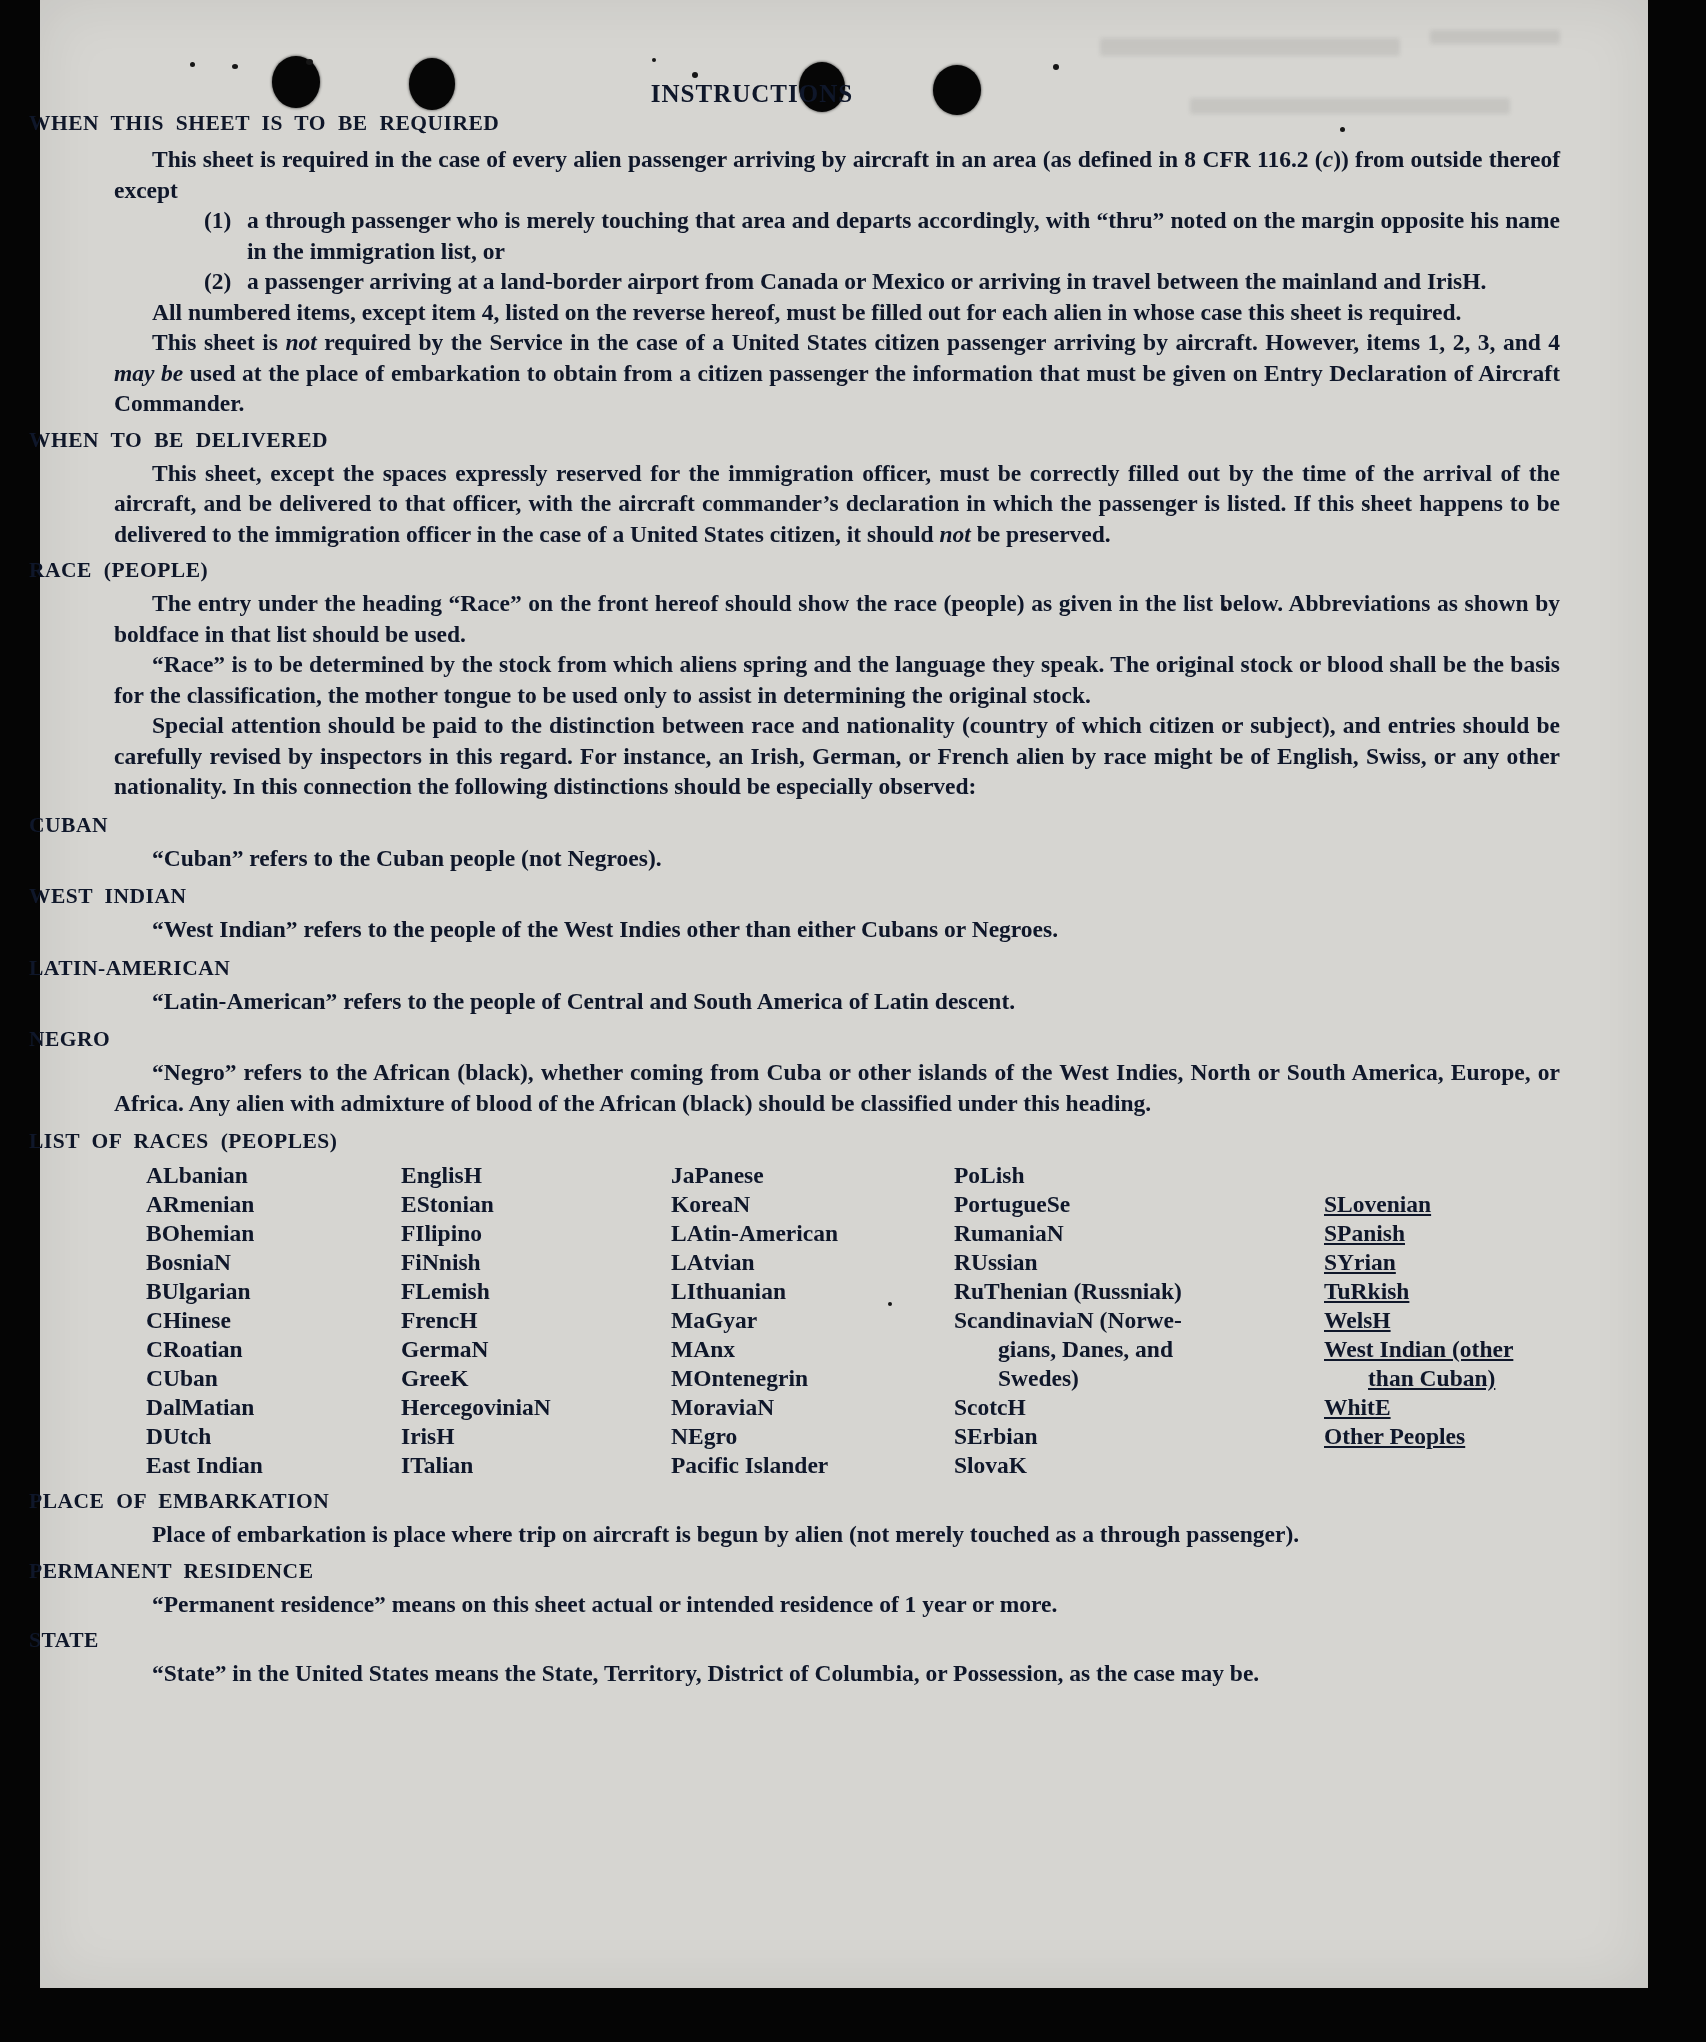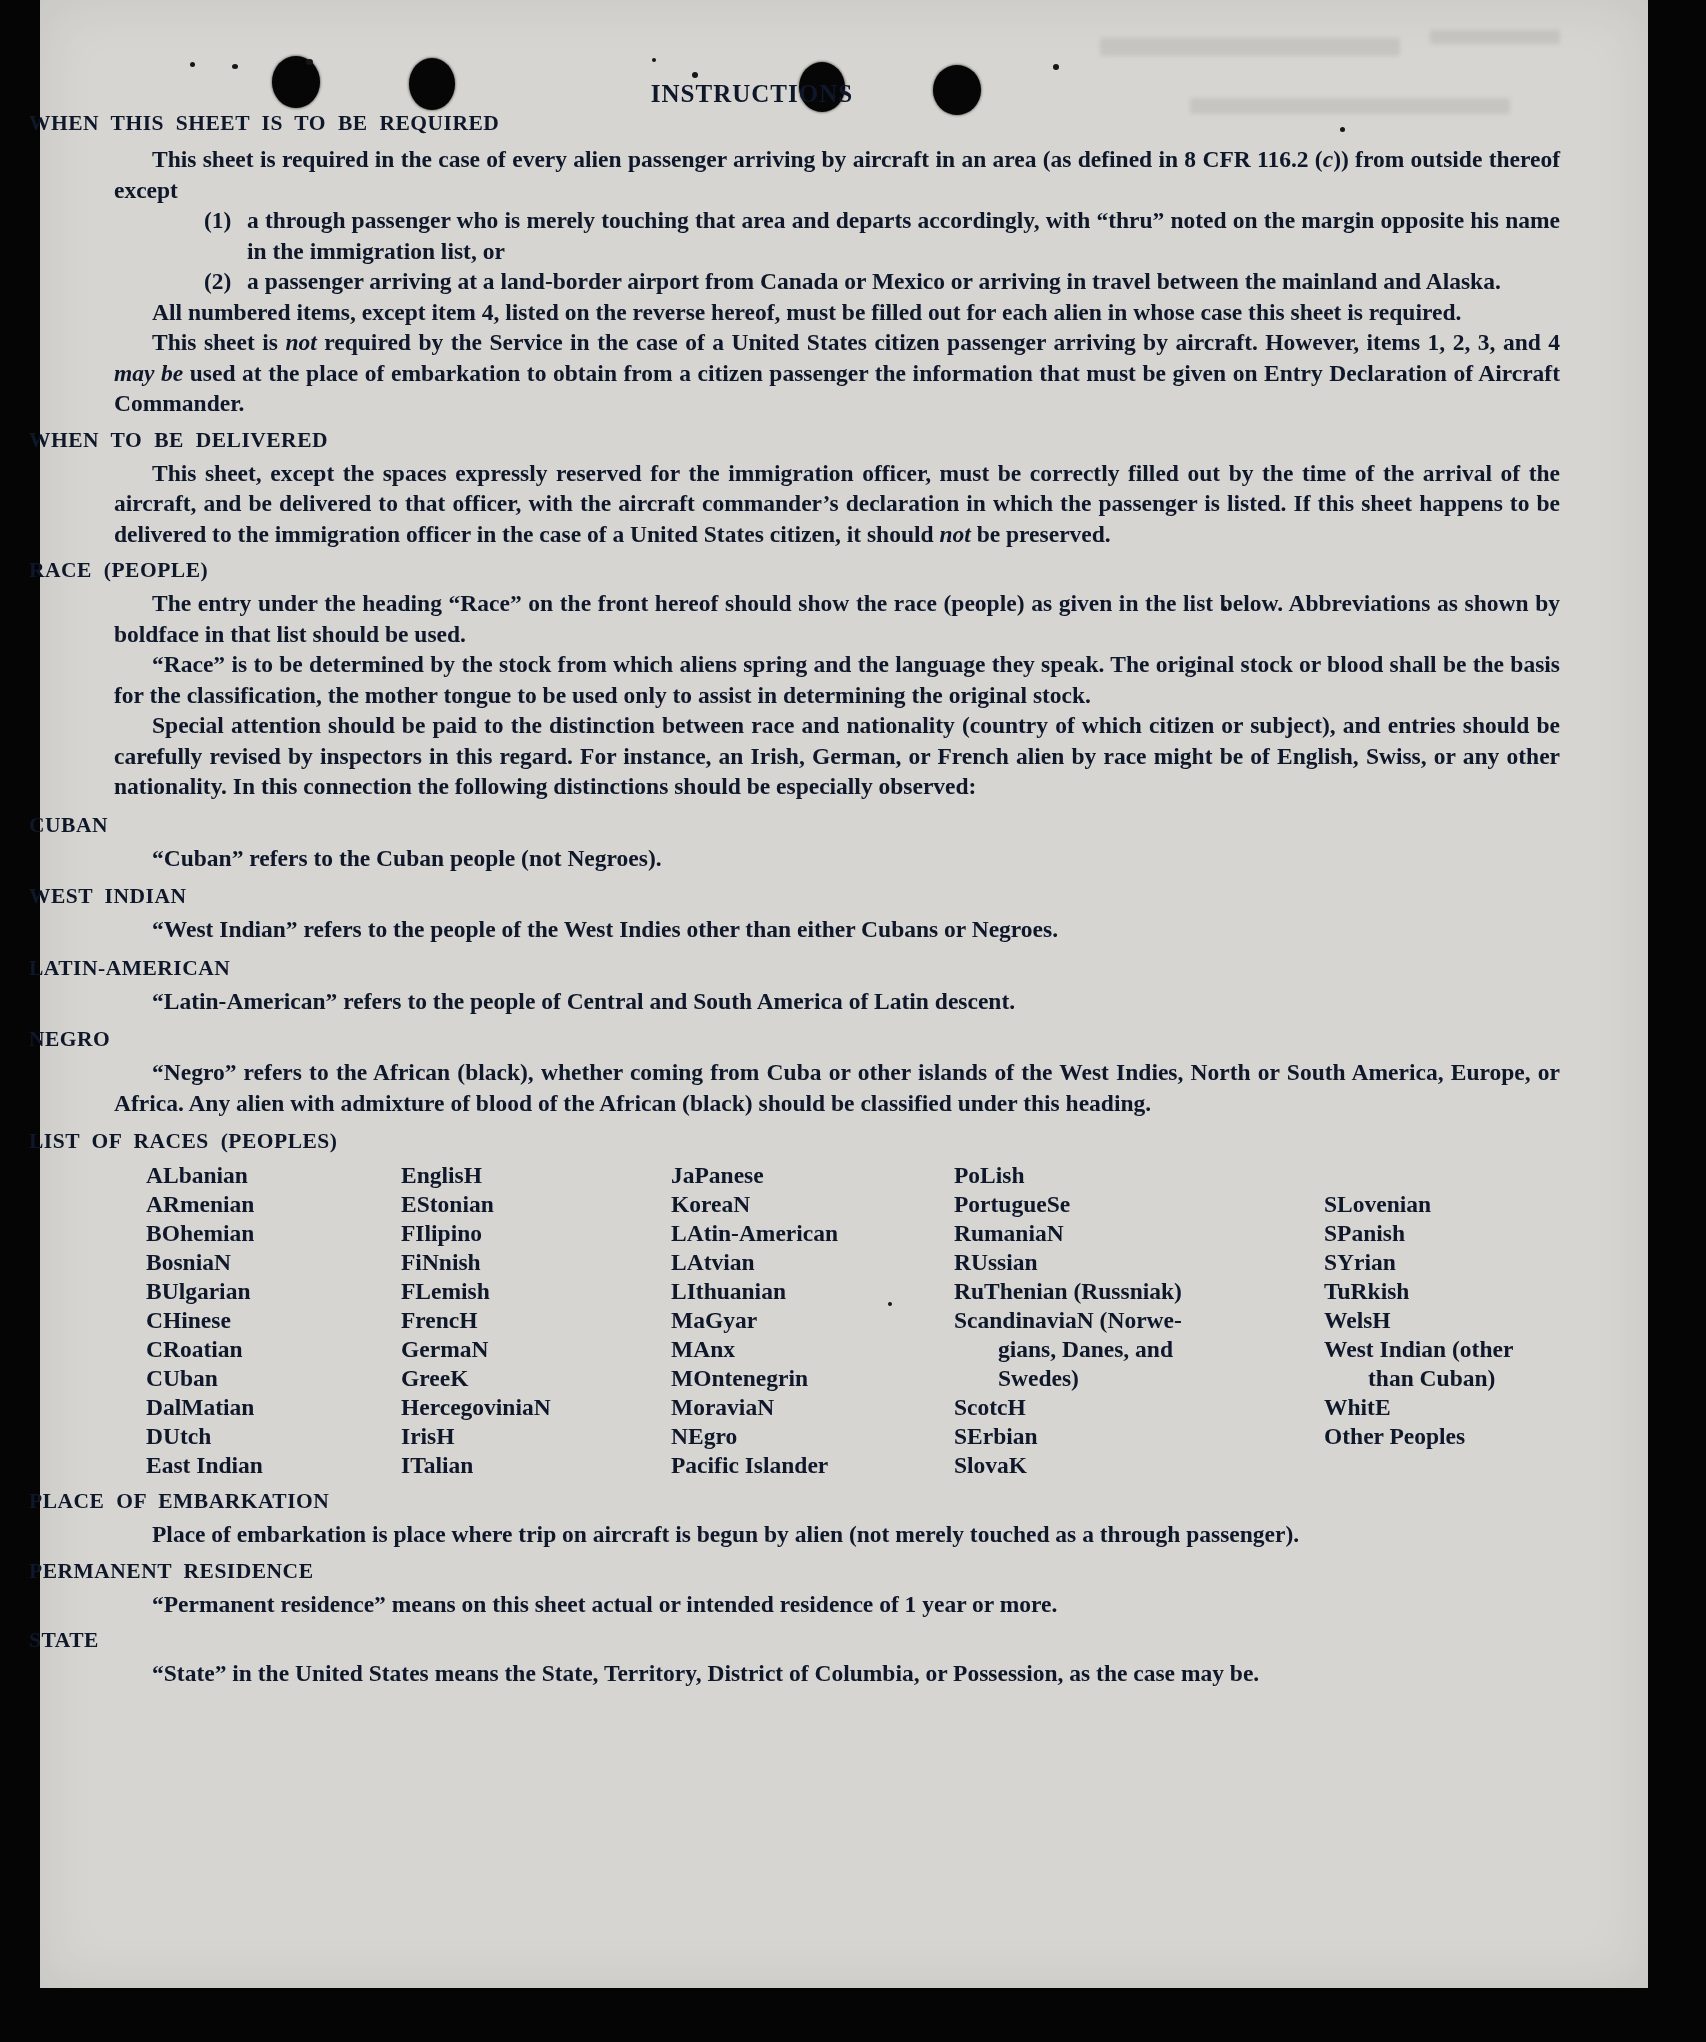--- a/index.html
+++ b/index.html
@@ -40,21 +40,21 @@
   .numbered .num{position:absolute;left:90px;top:0;}
   .races{
     display:flex;align-items:center;
     padding-left:32px;line-height:29px;margin-top:7px;
   }
   .rcol{flex:0 0 auto;}
   .rcol:nth-child(1){width:255px;}
   .rcol:nth-child(2){width:270px;}
   .rcol:nth-child(3){width:283px;}
   .rcol:nth-child(4){width:370px;}
-  .rcol:nth-child(5){width:236px;}
+  .rcol:nth-child(5){width:236px;text-decoration:underline;}
   .ritem .cont{padding-left:44px;}
   i{font-style:italic;}
   b{font-weight:900;}
   .hole{
     position:absolute;background:#060606;border-radius:50%;
     box-shadow:0 0 3px rgba(0,0,0,.8);
   }
   .speck{position:absolute;background:#161616;border-radius:50%;}
   .artifact{
     position:absolute;background:rgba(60,60,60,0.10);
@@ -91,21 +91,21 @@
 
     <h2 class="heading first">WHEN THIS SHEET IS TO BE REQUIRED</h2>
     <p class="body intro"><span>This sheet is required in the case of every alien passenger arriving by aircraft in an area (as defined in 8 CFR 116.2 (</span><i>c</i><span>)) from outside thereof except</span></p>
 
     <div class="numbered">
       <span class="num">(1)</span>
       <span class="itxt"><span>a through passenger who is merely touching that area and departs accordingly, with “thru” noted on the margin opposite his name in the immigration list, or</span></span>
     </div>
     <div class="numbered">
       <span class="num">(2)</span>
-      <span class="itxt"><span>a passenger arriving at a land-border airport from Canada or Mexico or arriving in travel between the mainland and Alaska.</span></span>
+      <span class="itxt"><span>a passenger arriving at a land-border airport from Canada or Mexico or arriving in travel between the mainland and IrisH.</span></span>
     </div>
 
     <p class="body"><span>All numbered items, except item 4, listed on the reverse hereof, must be filled out for each alien in whose case this sheet is required.</span></p>
     <p class="body"><span>This sheet is </span><i>not</i><span> required by the Service in the case of a United States citizen passenger arriving by aircraft. However, items 1, 2, 3, and 4 </span><i>may be</i><span> used at the place of embarkation to obtain from a citizen passenger the information that must be given on Entry Declaration of Aircraft Commander.</span></p>
 
     <h2 class="heading">WHEN TO BE DELIVERED</h2>
     <p class="body"><span>This sheet, except the spaces expressly reserved for the immigration officer, must be correctly filled out by the time of the arrival of the aircraft, and be delivered to that officer, with the aircraft commander’s declaration in which the passenger is listed. If this sheet happens to be delivered to the immigration officer in the case of a United States citizen, it should </span><i>not</i><span> be preserved.</span></p>
 
     <h2 class="heading">RACE (PEOPLE)</h2>
     <p class="body"><span>The entry under the heading “Race” on the front hereof should show the race (people) as given in the list below. Abbreviations as shown by </span><b>boldface</b><span> in that list should be used.</span></p>

